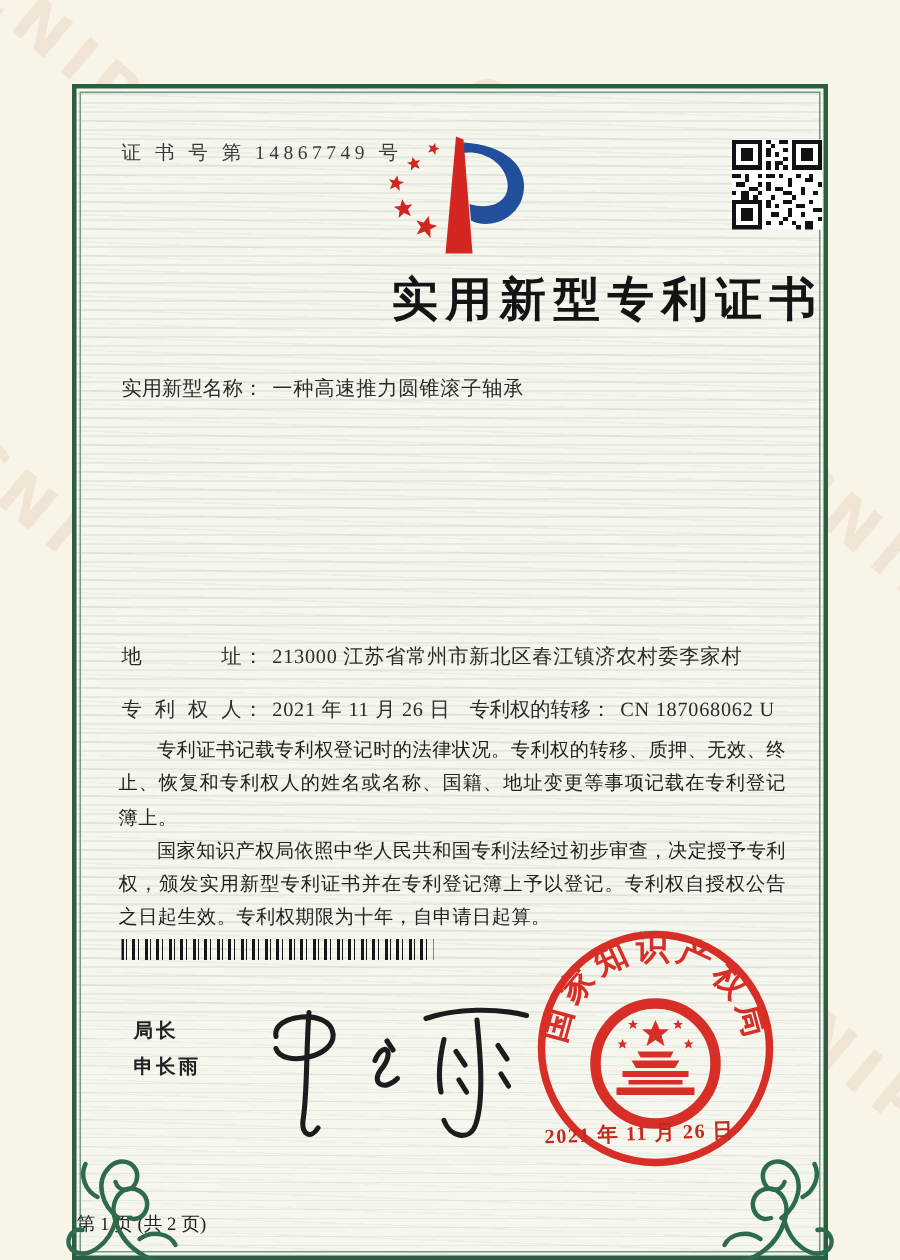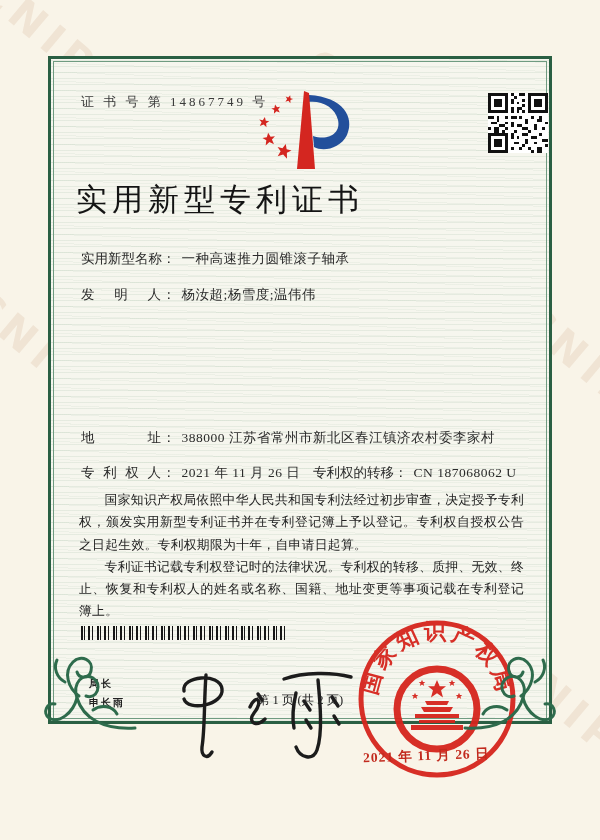--- a/index.html
+++ b/index.html
@@ -11,34 +11,34 @@
   }
   .watermark{
     position:absolute;
     font-family:"DejaVu Sans","Liberation Sans",sans-serif;
     font-weight:bold;font-size:42px;letter-spacing:7px;
     color:rgba(201,154,122,0.18);
     transform:rotate(40deg);
     white-space:nowrap;pointer-events:none;
   }
   .frame{
-    position:absolute;left:48px;top:56px;width:504px;height:668px;
+    position:absolute;left:48px;top:56px;width:504px;height:784px;
     box-sizing:border-box;border:3px solid #2a5f43;
     background-color:#f6f6ee;
     background-image:
       repeating-linear-gradient(0deg, rgba(106,152,118,0.12) 0 1px, transparent 1px 6px),
       repeating-linear-gradient(2deg, rgba(106,152,118,0.07) 0 1px, transparent 1px 9px);
   }
   .frame-inner{position:absolute;inset:2px;border:1px solid #6f9b81;pointer-events:none;}
   .cert-no{position:absolute;left:30px;top:34px;font-size:13px;letter-spacing:3px;color:#3a3a3a;}
   .logo{position:absolute;left:200px;top:30px;}
   .qr{position:absolute;left:437px;top:34px;width:60px;height:60px;background:#fff;}
   .title{
-    position:absolute;left:0;top:120px;width:100%;text-align:left;
-    font-size:31px;font-weight:normal;letter-spacing:5px;color:#141414;margin-left:25px;
+    position:absolute;left:0;top:120px;width:100%;text-align:right;
+    font-size:31px;font-weight:bold;letter-spacing:5px;color:#141414;
   }
   .row{position:absolute;left:30px;right:36px;font-size:13.5px;color:#2b2b2b;white-space:nowrap;}
   .flabel{display:inline-block;width:80px;text-align:justify;text-align-last:justify;}
   .colon{display:inline-block;margin:0 6px 0 1px;}
   .fvalue{letter-spacing:0.5px;}
   .pair2{position:absolute;left:232px;top:0;}
   .body-text{
     position:absolute;left:28px;right:25px;top:430px;
     font-size:12.8px;line-height:1.74;text-align:justify;color:#222;
     letter-spacing:0.3px;
@@ -48,31 +48,31 @@
     position:absolute;left:30px;top:567px;width:208px;height:14px;
     background:repeating-linear-gradient(90deg,
       #161616 0 2px,transparent 2px 3px,
       #161616 3px 4px,transparent 4px 7px,
       #161616 7px 9px,transparent 9px 11px,
       #161616 11px 12px,transparent 12px 16px);
   }
   .signer{
     position:absolute;left:38px;top:616px;
     font-family:"Liberation Sans","DejaVu Sans",sans-serif;
-    font-size:10px;font-weight:bold;color:#222;
+    font-size:13px;font-weight:bold;color:#222;
     letter-spacing:2px;line-height:1.85;
   }
   .signature{position:absolute;left:95px;top:590px;pointer-events:none;}
   .seal{position:absolute;left:302px;top:556px;opacity:0.95;}
   .seal-date{
     position:absolute;left:312px;top:688px;
     font-size:13.5px;font-weight:bold;color:#c22a1e;
     letter-spacing:1px;transform:rotate(-2deg);white-space:nowrap;
   }
-  .page-no{position:absolute;left:0;bottom:12px;width:100%;text-align:center;font-size:12.5px;color:#222;}
+  .page-no{position:absolute;left:0;bottom:12px;width:100%;font-size:12.5px;color:#222;}
   .footer-note{position:absolute;left:0;top:806px;width:100%;text-align:center;font-size:12.5px;color:#222;letter-spacing:2px;margin-top:36px;}
   .ornament{position:absolute;pointer-events:none;}
   .ornament.bl{left:-8px;bottom:-12px;}
   .ornament.br{right:-8px;bottom:-12px;transform:scaleX(-1);}
 </style>
 </head>
 <body>
 
 <div class="watermark" style="left:-35px;top:15px">CNIPA</div>
 <div class="watermark" style="left:290px;top:90px">CNIPA</div>
@@ -123,36 +123,33 @@
                M16,17h1v1h-1z M19,16h2v1h-2z M14,19h1v1h-1z M11,19h1v1h-1z M8,19h1v1h-1z M17,19h2v2h-2z M20,18h1v1h-1z
                M15,20h1v1h-1z M12,18h1v1h-1z"></path>
     </g>
   </svg>
 
   <div class="title">实用新型专利证书</div>
 
   <div class="row" style="top:191px">
     <span class="flabel">实用新型名称</span><span class="colon">：</span><span class="fvalue">一种高速推力圆锥滚子轴承</span>
   </div>
-  <div class="row" style="top:227px">
-    <span class="flabel">发明人</span><span class="colon">：</span><span class="fvalue">杨汝超;杨雪度;温伟伟</span>
-  </div>
   <div class="row" style="top:370px">
-    <span class="flabel">地址</span><span class="colon">：</span><span class="fvalue">388000  江苏省常州市新北区春江镇济农村委李家村</span>
+    <span class="flabel">地址</span><span class="colon">：</span><span class="fvalue">213000  江苏省常州市新北区春江镇济农村委李家村</span>
   </div>
   <div class="row" style="top:405px">
     <span class="flabel">专利权人</span><span class="colon">：</span><span class="fvalue">2021 年 11 月 26 日</span>
     <span class="pair2">
       <span class="flabel">专利权的转移</span><span class="colon">：</span><span class="fvalue">CN 187068062 U</span>
     </span>
   </div>
 
   <div class="body-text">
+    <p>专利证书记载专利权登记时的法律状况。专利权的转移、质押、无效、终止、恢复和专利权人的姓名或名称、国籍、地址变更等事项记载在专利登记簿上。</p>
     <p>国家知识产权局依照中华人民共和国专利法经过初步审查，决定授予专利权，颁发实用新型专利证书并在专利登记簿上予以登记。专利权自授权公告之日起生效。专利权期限为十年，自申请日起算。</p>
-    <p>专利证书记载专利权登记时的法律状况。专利权的转移、质押、无效、终止、恢复和专利权人的姓名或名称、国籍、地址变更等事项记载在专利登记簿上。</p>
   </div>
 
   <div class="barcode"></div>
 
   <div class="signer">
     <div>局长</div>
     <div>申长雨</div>
   </div>
 
   <svg class="signature" width="230" height="140" viewBox="0 0 230 140">

